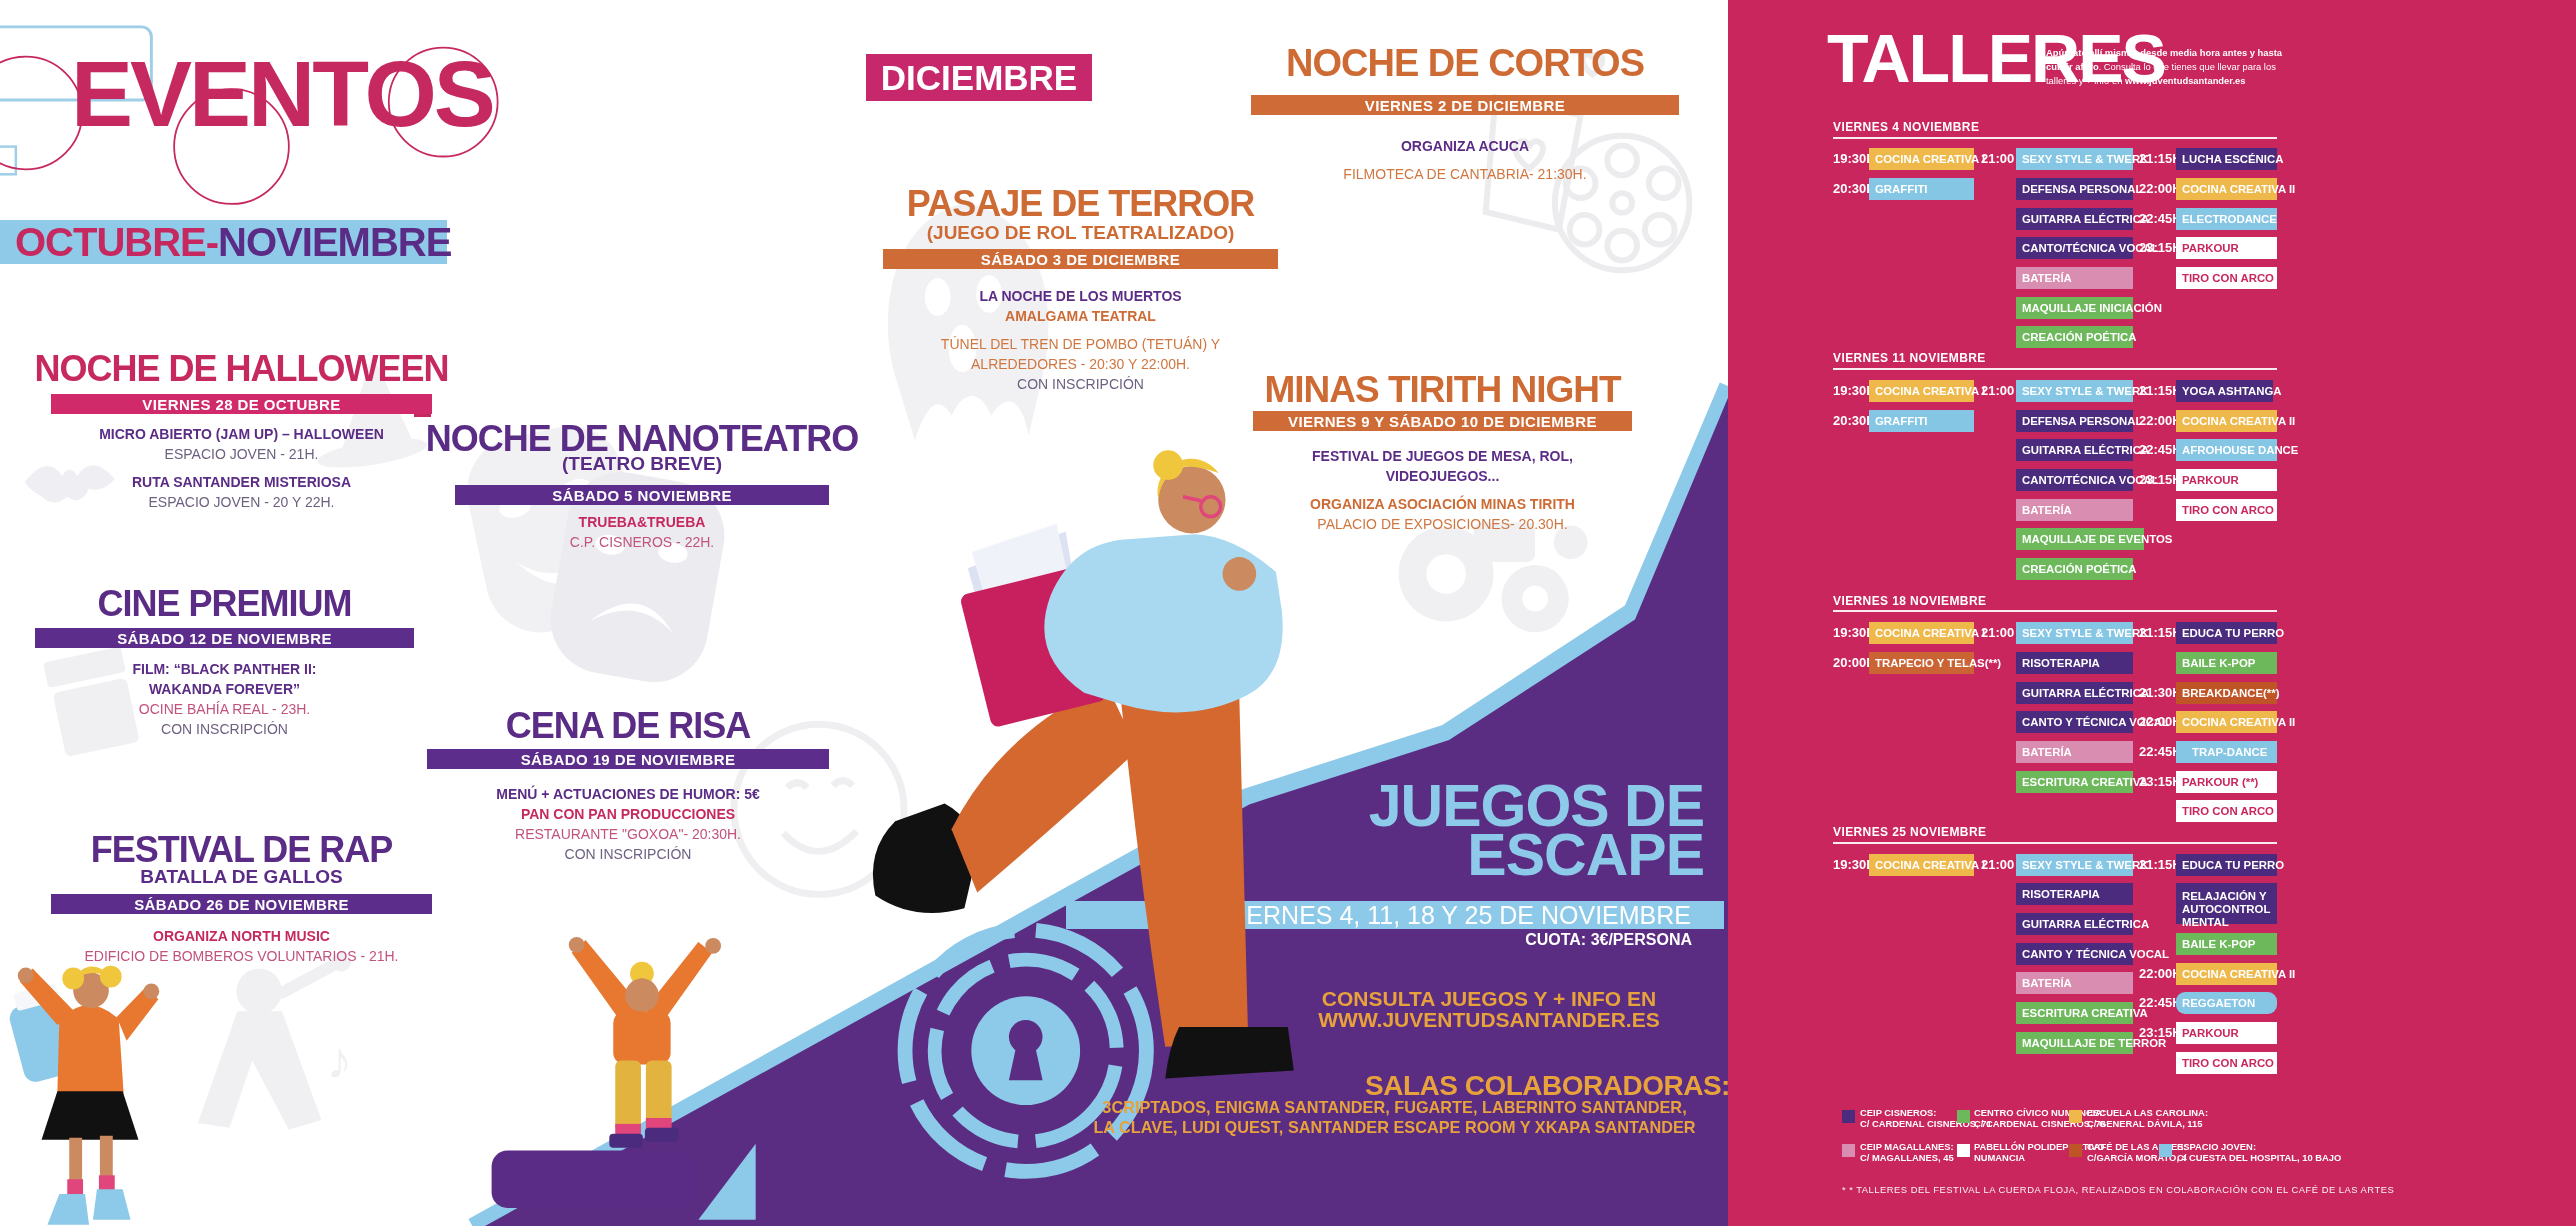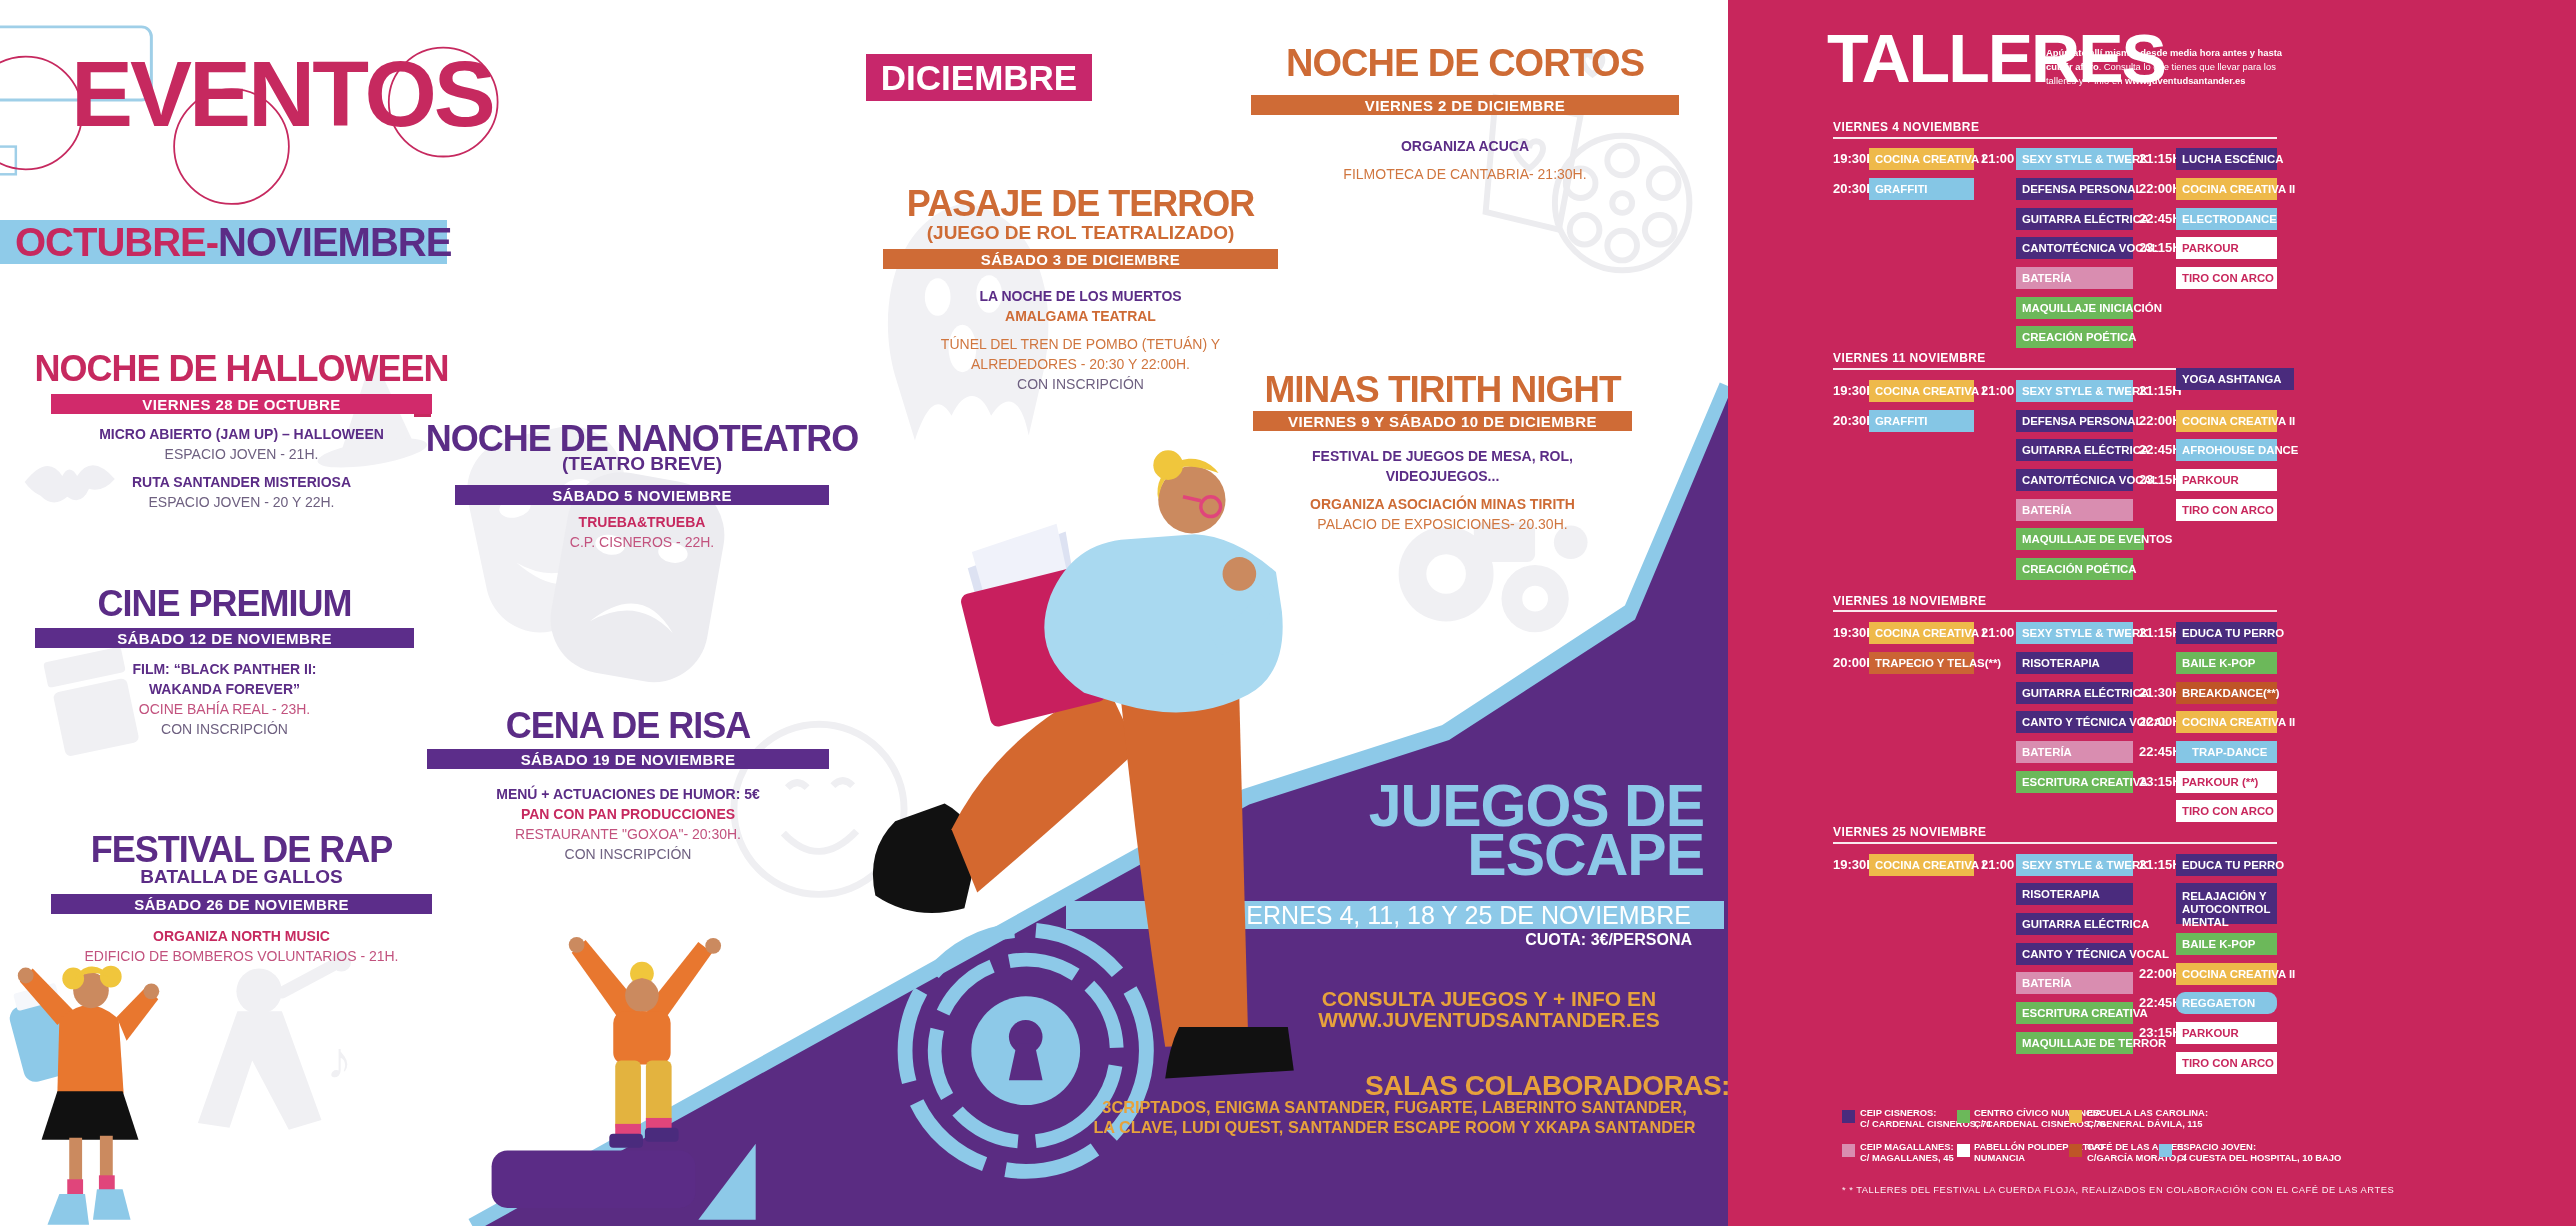--- a/index.html
+++ b/index.html
@@ -378,21 +378,21 @@
         <div class="pill" style="left: 141px; top: 410px; width: 105px; background: rgb(133, 198, 229);">GRAFFITI</div>
         <div class="t-time" style="left: 253px; top: 383px;">21:00 H</div>
         <div class="pill" style="left: 288px; top: 380px; width: 117px; background: rgb(133, 198, 229);">SEXY STYLE &amp; TWERK</div>
         <div class="pill" style="left: 288px; top: 410px; width: 117px; background: rgb(74, 43, 125);">DEFENSA PERSONAL</div>
         <div class="pill" style="left: 288px; top: 439px; width: 117px; background: rgb(74, 43, 125);">GUITARRA ELÉCTRICA</div>
         <div class="pill" style="left: 288px; top: 469px; width: 117px; background: rgb(74, 43, 125);">CANTO/TÉCNICA VOCAL</div>
         <div class="pill" style="left: 288px; top: 499px; width: 117px; background: rgb(217, 141, 176);">BATERÍA</div>
         <div class="pill" style="left: 288px; top: 528px; width: 128px; background: rgb(108, 184, 90);">MAQUILLAJE DE EVENTOS</div>
         <div class="pill" style="left: 288px; top: 558px; width: 117px; background: rgb(108, 184, 90);">CREACIÓN POÉTICA</div>
         <div class="t-time" style="left: 411px; top: 383px;">21:15H</div>
-        <div class="pill" style="left: 448px; top: 368px; width: 118px; background: rgb(74, 43, 125);">YOGA ASHTANGA</div>
+        <div class="pill" style="left: 448px; top: 380px; width: 97px; background: rgb(74, 43, 125);">YOGA ASHTANGA</div>
         <div class="t-time" style="left: 411px; top: 413px;">22:00H</div>
         <div class="pill" style="left: 448px; top: 410px; width: 101px; background: rgb(238, 185, 74);">COCINA CREATIVA II</div>
         <div class="t-time" style="left: 411px; top: 442px;">22:45H</div>
         <div class="pill" style="left: 448px; top: 439px; width: 101px; background: rgb(133, 198, 229);">AFROHOUSE DANCE</div>
         <div class="t-time" style="left: 411px; top: 472px;">23:15H</div>
         <div class="pill white" style="left: 448px; top: 469px; width: 101px;">PARKOUR</div>
         <div class="pill white" style="left: 448px; top: 499px; width: 101px;">TIRO CON ARCO</div>
         <div class="tb-date" style="top: 594px;">VIERNES 18 NOVIEMBRE</div>
         <div class="tb-line" style="top: 610px;"></div>
         <div class="t-time" style="left: 105px; top: 625px;">19:30H</div>

